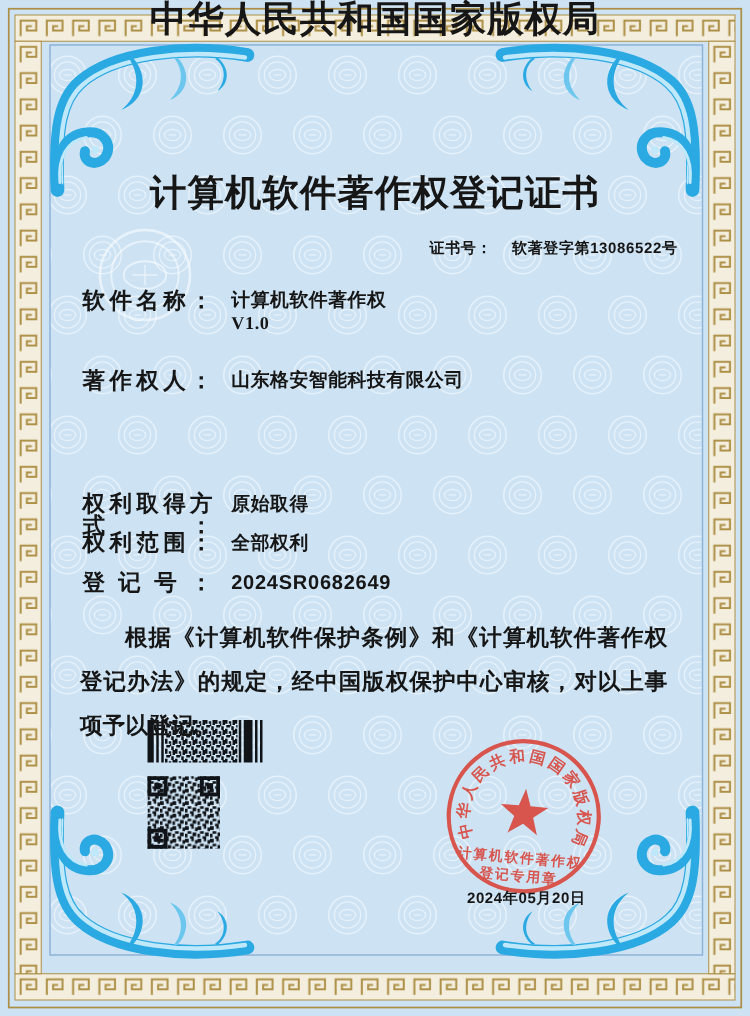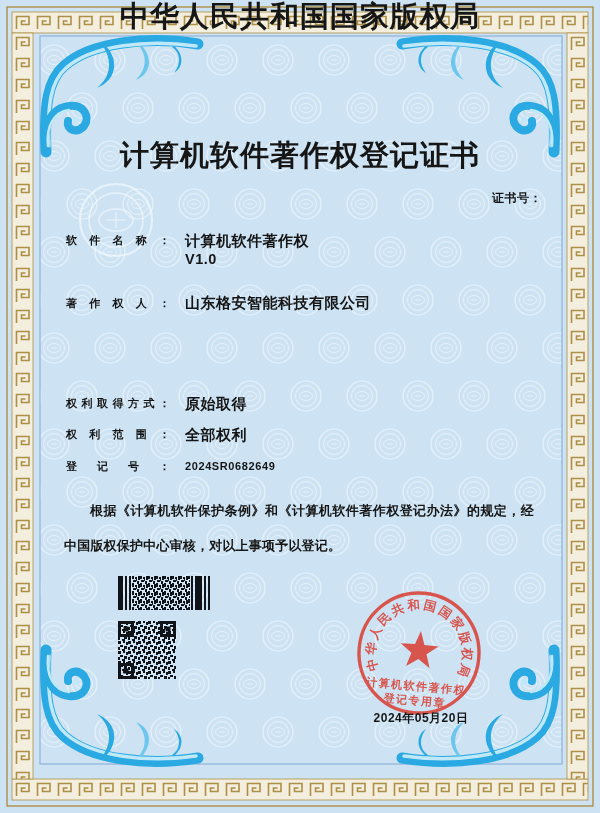--- a/index.html
+++ b/index.html
@@ -8,26 +8,26 @@
     font-family:"Liberation Sans","DejaVu Sans",sans-serif;
     background:#cde3f4;
   }
   .page{position:absolute;inset:0;width:600px;height:813px;}
   .deco{position:absolute;left:0;top:0;}
   .txt{position:absolute;color:#161616;font-weight:700;}
   .title{left:0;top:97
     ;width:600px;text-align:center;font-size:29px;letter-spacing:1px;line-height:32px;}
   .title2{left:0;top:139px;width:600px;text-align:center;font-size:29px;letter-spacing:1px;line-height:32px;}
   .certno{top:190px;right:58px;font-size:12px;letter-spacing:.5px;display:flex;gap:16px;}
-  .lab{left:66px;width:104px;font-size:11px;text-align:justify;text-align-last:justify;line-height:17px;}
+  .lab{left:66px;width:104px;font-size:18px;text-align:justify;text-align-last:justify;line-height:17px;}
   .val{left:185px;font-size:15px;letter-spacing:.5px;line-height:17px;}
-  .ver{left:185px;top:251px;font-size:14.5px;letter-spacing:.5px;}
-  .r1{top:232px;} .r2{top:296px;font-family:Liberation Mono, monospace;} .r3{top:379px;margin-top:16px;} .r4{top:426px;} .r5{top:458px;}
-  .v5{font-size:11px;letter-spacing:.6px;}
-  .para{left:64px;top:493px;width:470px;font-size:13px;line-height:35px;
+  .ver{left:185px;top:251px;font-size:14.5px;letter-spacing:.5px;font-family:Liberation Serif, serif;}
+  .r1{top:232px;} .r2{top:296px;} .r3{top:379px;margin-top:16px;} .r4{top:426px;} .r5{top:458px;}
+  .v5{font-size:16px;letter-spacing:.6px;}
+  .para{left:64px;top:493px;width:470px;font-size:18px;line-height:35px;
     text-align:justify;text-indent:2em;letter-spacing:.2px;}
   .date{left:341px;top:710px;width:160px;text-align:center;font-size:12px;letter-spacing:.5px;}
 </style>
 </head>
 <body>
 
 <div class="page">
 
   <svg class="deco" width="600" height="813" viewBox="0 0 600 813">
     <defs>
@@ -161,20 +161,21 @@
       <text x="419" y="690" text-anchor="middle" font-size="11" font-weight="700" fill="#d94b42" letter-spacing="1.5" font-family="Liberation Sans, sans-serif">计算机软件著作权</text>
       <text x="419" y="704.5" text-anchor="middle" font-size="11" font-weight="700" fill="#d94b42" letter-spacing="1.5" font-family="Liberation Sans, sans-serif">登记专用章</text>
     </g>
   </svg>
 
   <div class="txt title">中华人民共和国国家版权局</div>
   <div class="txt title2">计算机软件著作权登记证书</div>
 
   <div class="txt certno">
     <span>证书号：</span>
+    <span>软著登字第13086522号</span>
   </div>
 
   <div class="txt lab r1">软件名称：</div>
   <div class="txt val r1">计算机软件著作权</div>
   <div class="txt ver">V1.0</div>
 
   <div class="txt lab r2">著作权人：</div>
   <div class="txt val r2">山东格安智能科技有限公司</div>
 
   <div class="txt lab r3">权利取得方式：</div>

